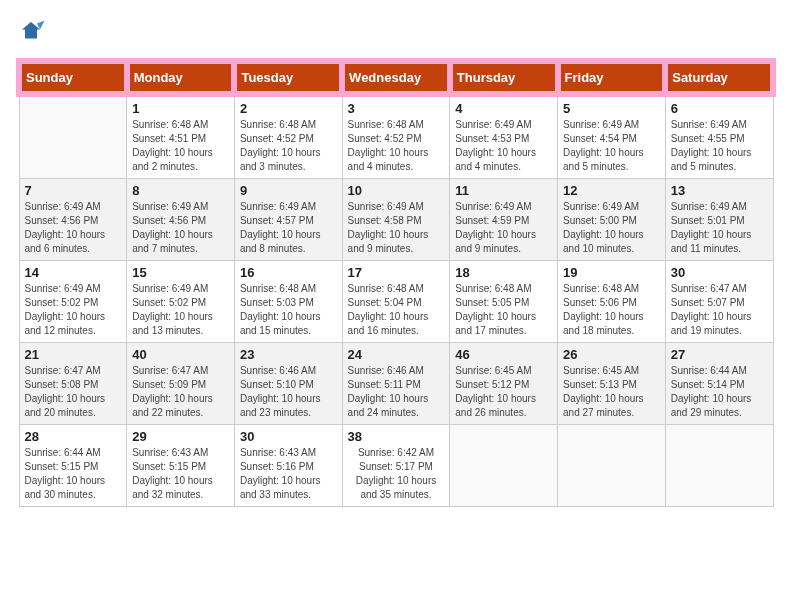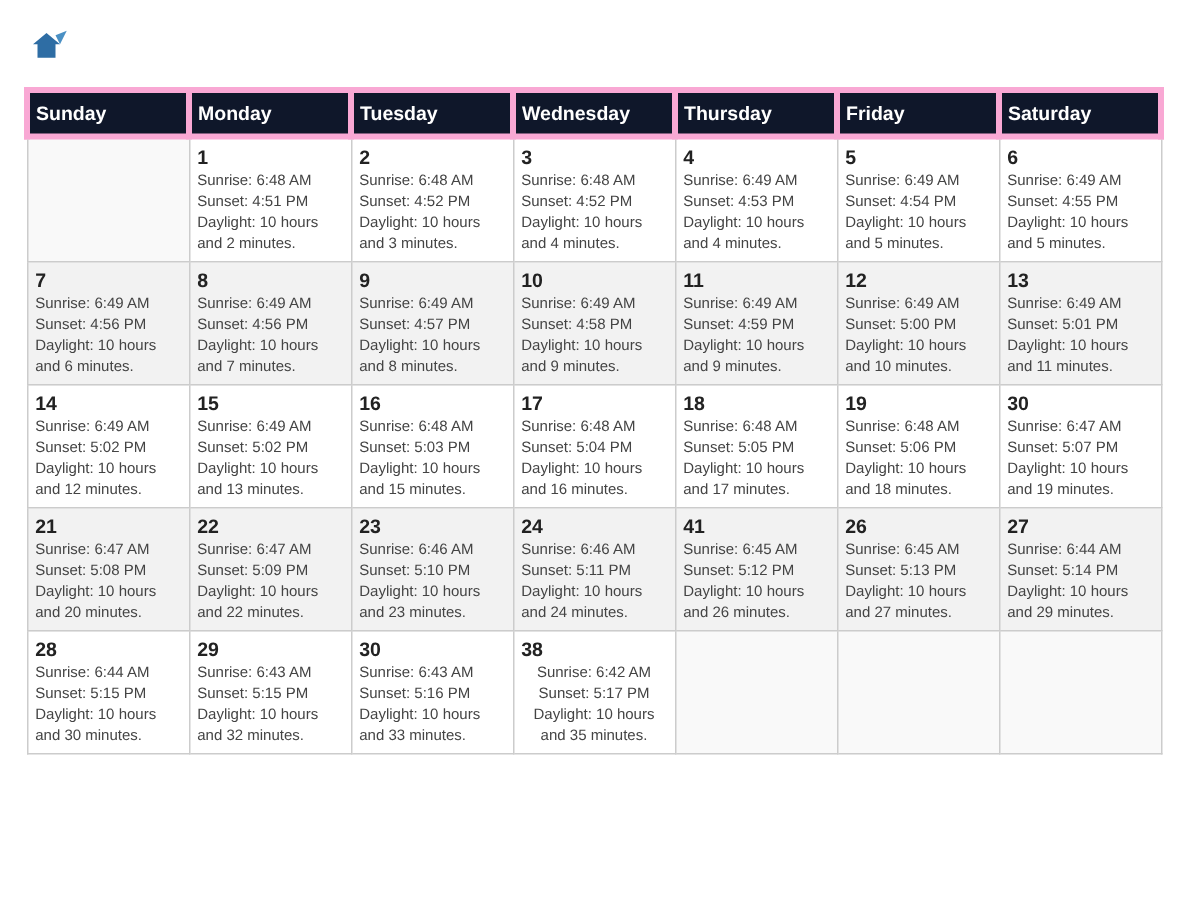--- a/index.html
+++ b/index.html
@@ -36,27 +36,27 @@
     .calendar-subtitle {
       font-size: 15px;
       color: #444;
     }
     .calendar {
       width: 100%;
       border-collapse: collapse;
       border: 1px solid #ccc;
     }
     .calendar th {
-      background-color: #0f172a;
+      background-color: #c2410c;
       color: #fff;
       font-size: 13px;
       font-weight: bold;
       padding: 6px 4px;
       text-align: left;
-      border: 4px solid #f9a8d4;
+      border: 6px solid #f9a8d4;
     }
     .calendar td {
       vertical-align: top;
       border: 1px solid #ccc;
       padding: 4px 5px;
       font-size: 10.5px;
       color: #333;
       width: calc(100% / 7);
       height: 80px;
     }
@@ -261,42 +261,42 @@
       </tr>
       <tr class="row-shaded">
         <td>
           <span class="day-number">21</span>
           <div class="day-info" style="white-space: pre-line;">Sunrise: 6:47 AM
 Sunset: 5:08 PM
 Daylight: 10 hours
 and 20 minutes.</div>
         </td>
         <td>
-          <span class="day-number">22</span>
+          <span class="day-number">40</span>
           <div class="day-info" style="white-space: pre-line;">Sunrise: 6:47 AM
 Sunset: 5:09 PM
 Daylight: 10 hours
 and 22 minutes.</div>
         </td>
         <td>
           <span class="day-number">23</span>
           <div class="day-info" style="white-space: pre-line;">Sunrise: 6:46 AM
 Sunset: 5:10 PM
 Daylight: 10 hours
 and 23 minutes.</div>
         </td>
         <td>
           <span class="day-number">24</span>
           <div class="day-info" style="white-space: pre-line;">Sunrise: 6:46 AM
 Sunset: 5:11 PM
 Daylight: 10 hours
 and 24 minutes.</div>
         </td>
         <td>
-          <span class="day-number">41</span>
+          <span class="day-number">46</span>
           <div class="day-info" style="white-space: pre-line;">Sunrise: 6:45 AM
 Sunset: 5:12 PM
 Daylight: 10 hours
 and 26 minutes.</div>
         </td>
         <td>
           <span class="day-number">26</span>
           <div class="day-info" style="white-space: pre-line;">Sunrise: 6:45 AM
 Sunset: 5:13 PM
 Daylight: 10 hours

